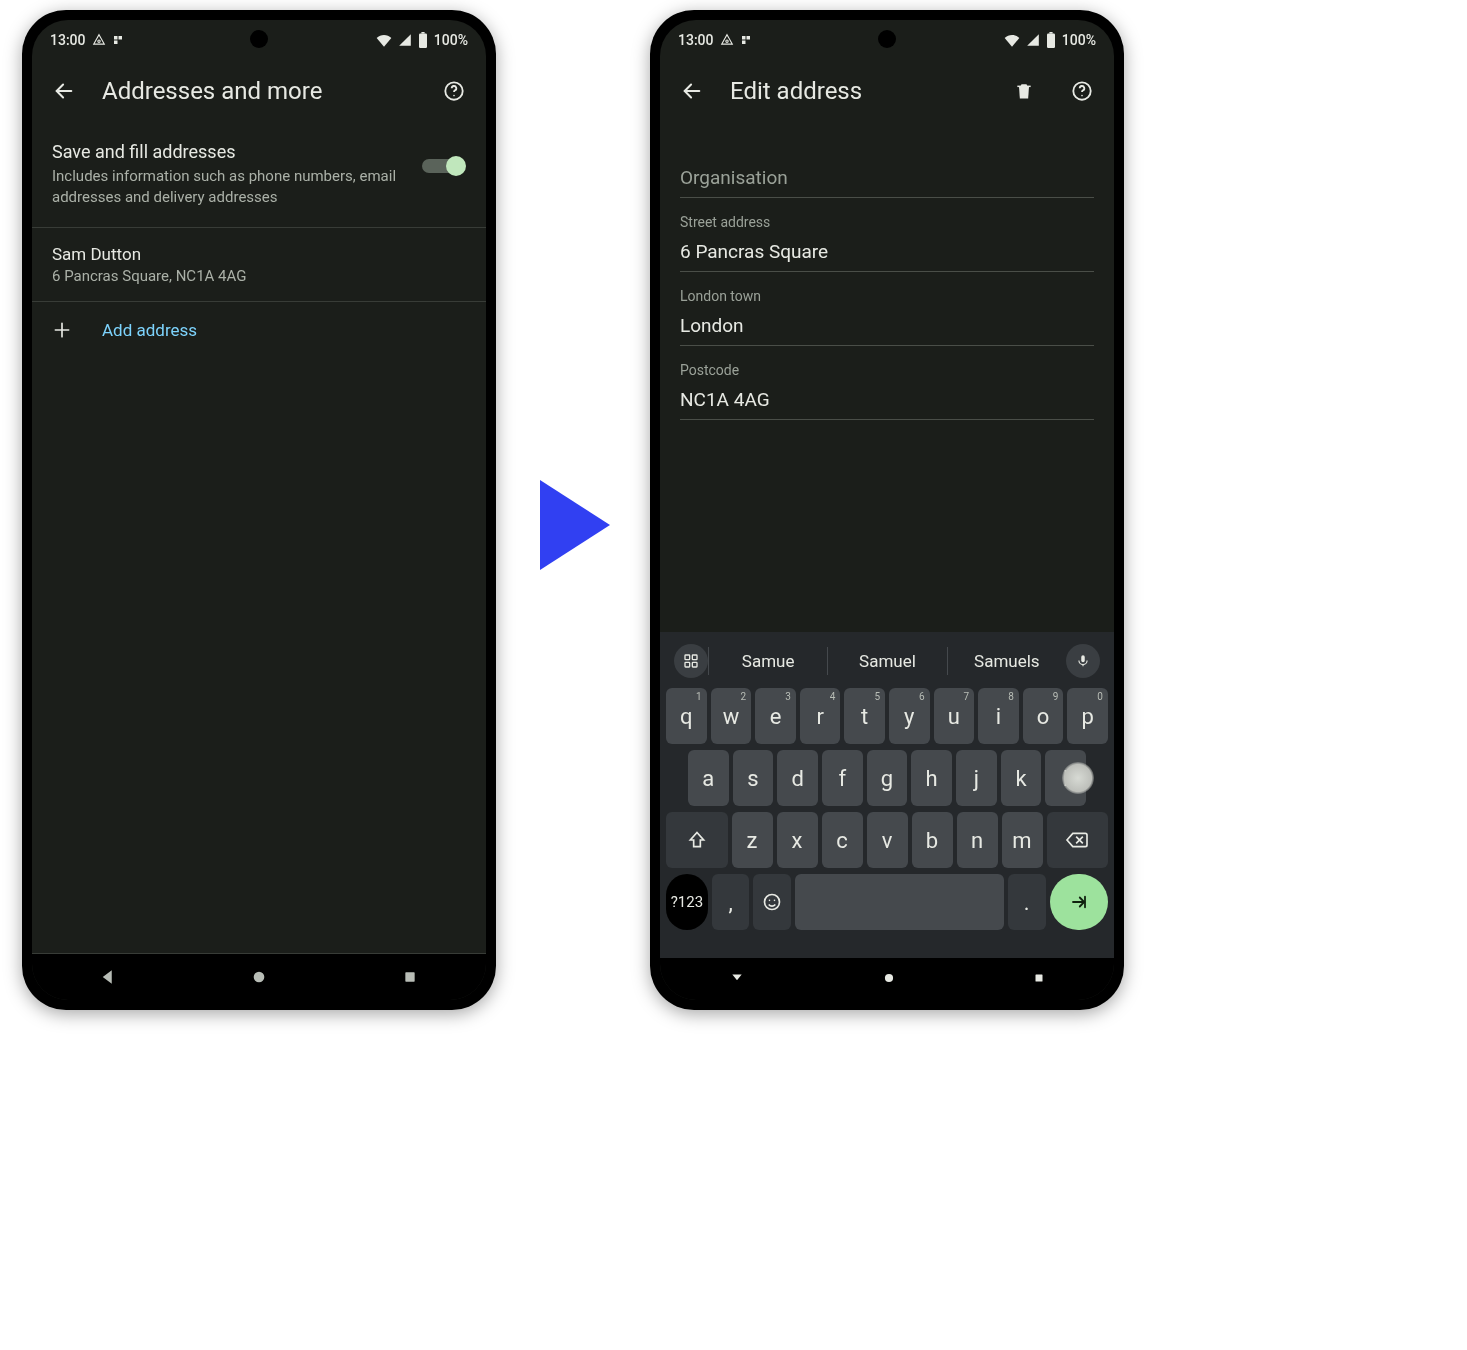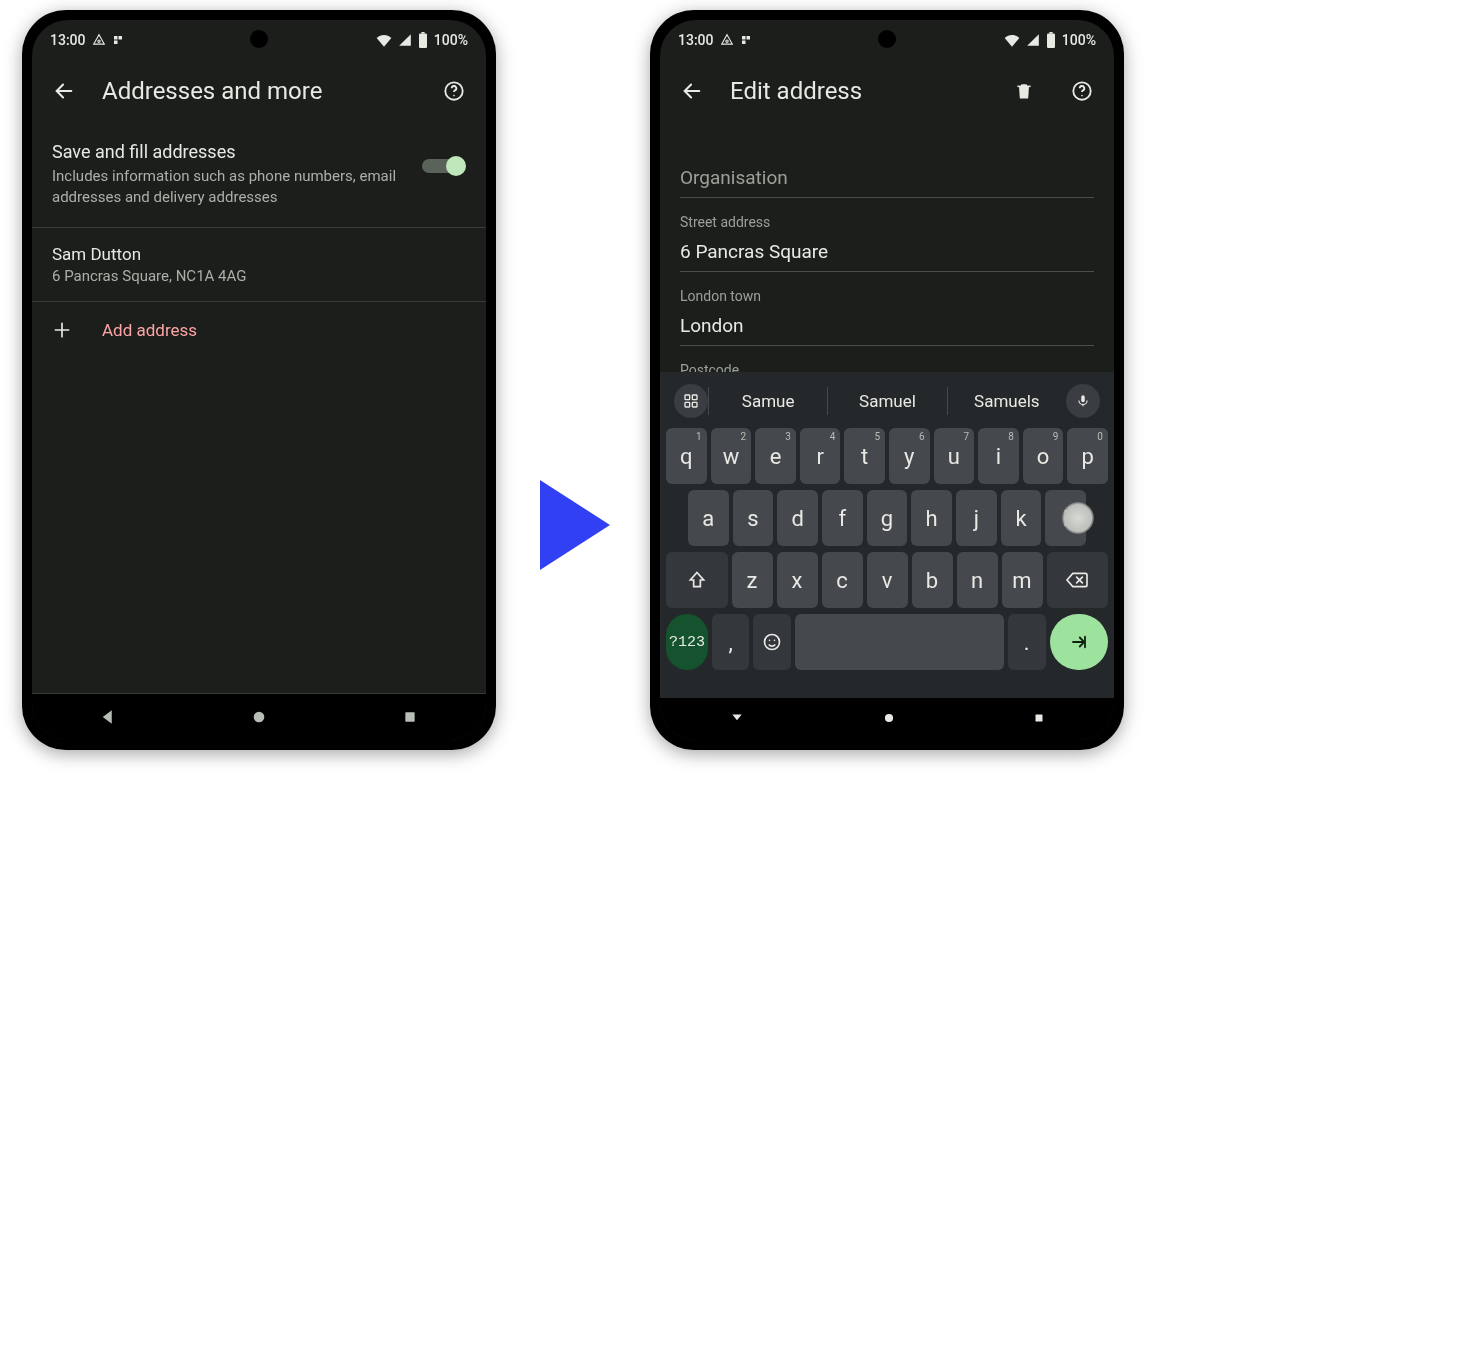--- a/index.html
+++ b/index.html
@@ -12,21 +12,21 @@
   .canvas {
     width: 1467px;
     height: 1350px;
     position: relative;
     background: #ffffff;
     margin: 0;
   }
   .phone {
     position: absolute;
     width: 474px;
-    height: 740px;
+    height: 1000px;
     border-radius: 44px;
     background: #000;
     box-shadow: 0 4px 18px rgba(0,0,0,0.35);
   }
   .phone-inner {
     position: absolute;
     left: 10px; right: 10px; top: 10px; bottom: 10px;
     border-radius: 36px;
     background: #1b1e1a;
     overflow: hidden;
@@ -100,21 +100,21 @@
     padding: 16px 20px;
     border-bottom: 1px solid #383c37;
   }
   .row-item .l1 { font-size: 17px; color: #e7e9e3; }
   .row-item .l2 { font-size: 15px; color: #aab0a7; margin-top: 3px; }
   .row-add {
     display: flex; align-items: center; gap: 30px;
     padding: 18px 20px;
   }
   .row-add .plus svg { display: block; }
-  .row-add .lbl { font-size: 17px; color: #fca5a5; }
+  .row-add .lbl { font-size: 17px; color: #7dd3fc; }
 
   .navbar {
     height: 46px;
     display: flex;
     align-items: center;
     justify-content: space-around;
     background: #000;
   }
   .navbar .navpad {
     width: 36px; display:flex; justify-content:center; color: #b8bdb6;
@@ -177,21 +177,21 @@
     height: 56px;
     background: #45494d;
     border-radius: 6px;
     display: flex; align-items: center; justify-content: center;
     font-size: 22px; color: #e7e9e3;
   }
   .key .hint { position: absolute; top: 3px; right: 5px; font-size: 10px; color: #b8bdb6; }
   .key.special { background: #34383c; }
   .key.space { flex: 5 1 0; }
   .key.shift, .key.back { flex: 1.5 1 0; }
-  .key.num { border-radius: 28px; background: #14532d; font-size: 15px; font-family: Liberation Mono, monospace; }
+  .key.num { border-radius: 28px; background: #000000; font-size: 15px; }
   .key.comma, .key.emoji, .key.period { background: #34383c; flex: 0.9 1 0; }
   .key.enter {
     flex: 1.4 1 0; background: #9de29d; border-radius: 28px; color: #10220f;
   }
   .touch-dot {
     position: absolute; width: 32px; height: 32px; border-radius: 50%;
     background: radial-gradient(circle,#d7dad4 0%, #bdbfba 60%, rgba(0,0,0,0) 75%);
     right: -8px; top: 12px; pointer-events:none;
   }
 

